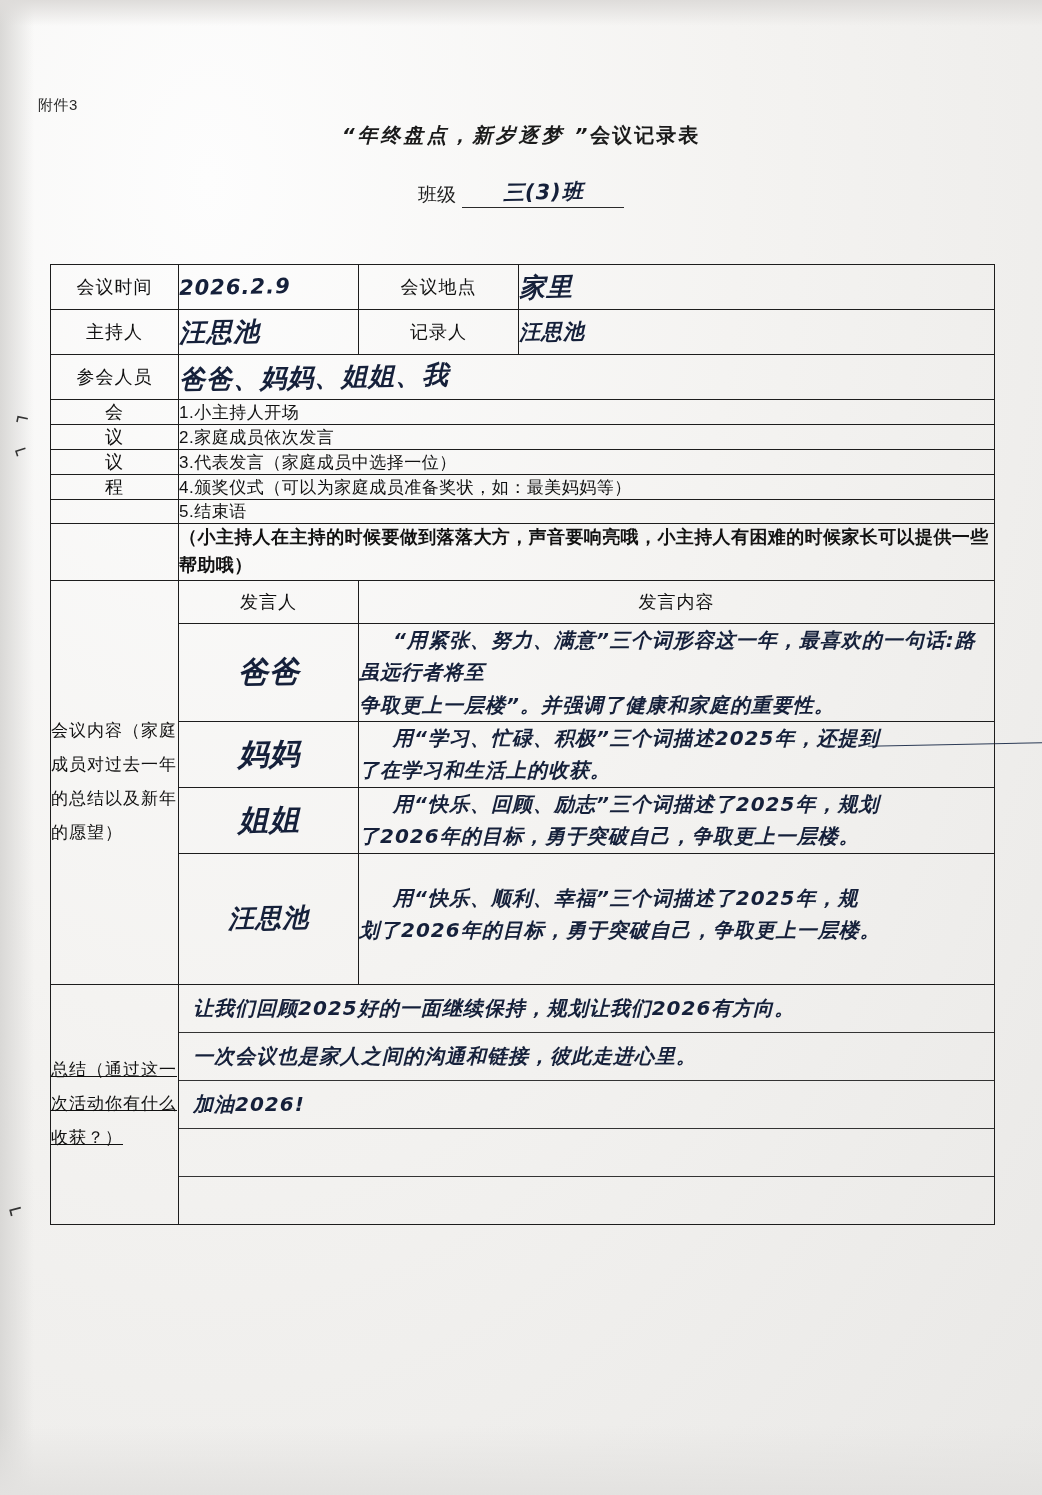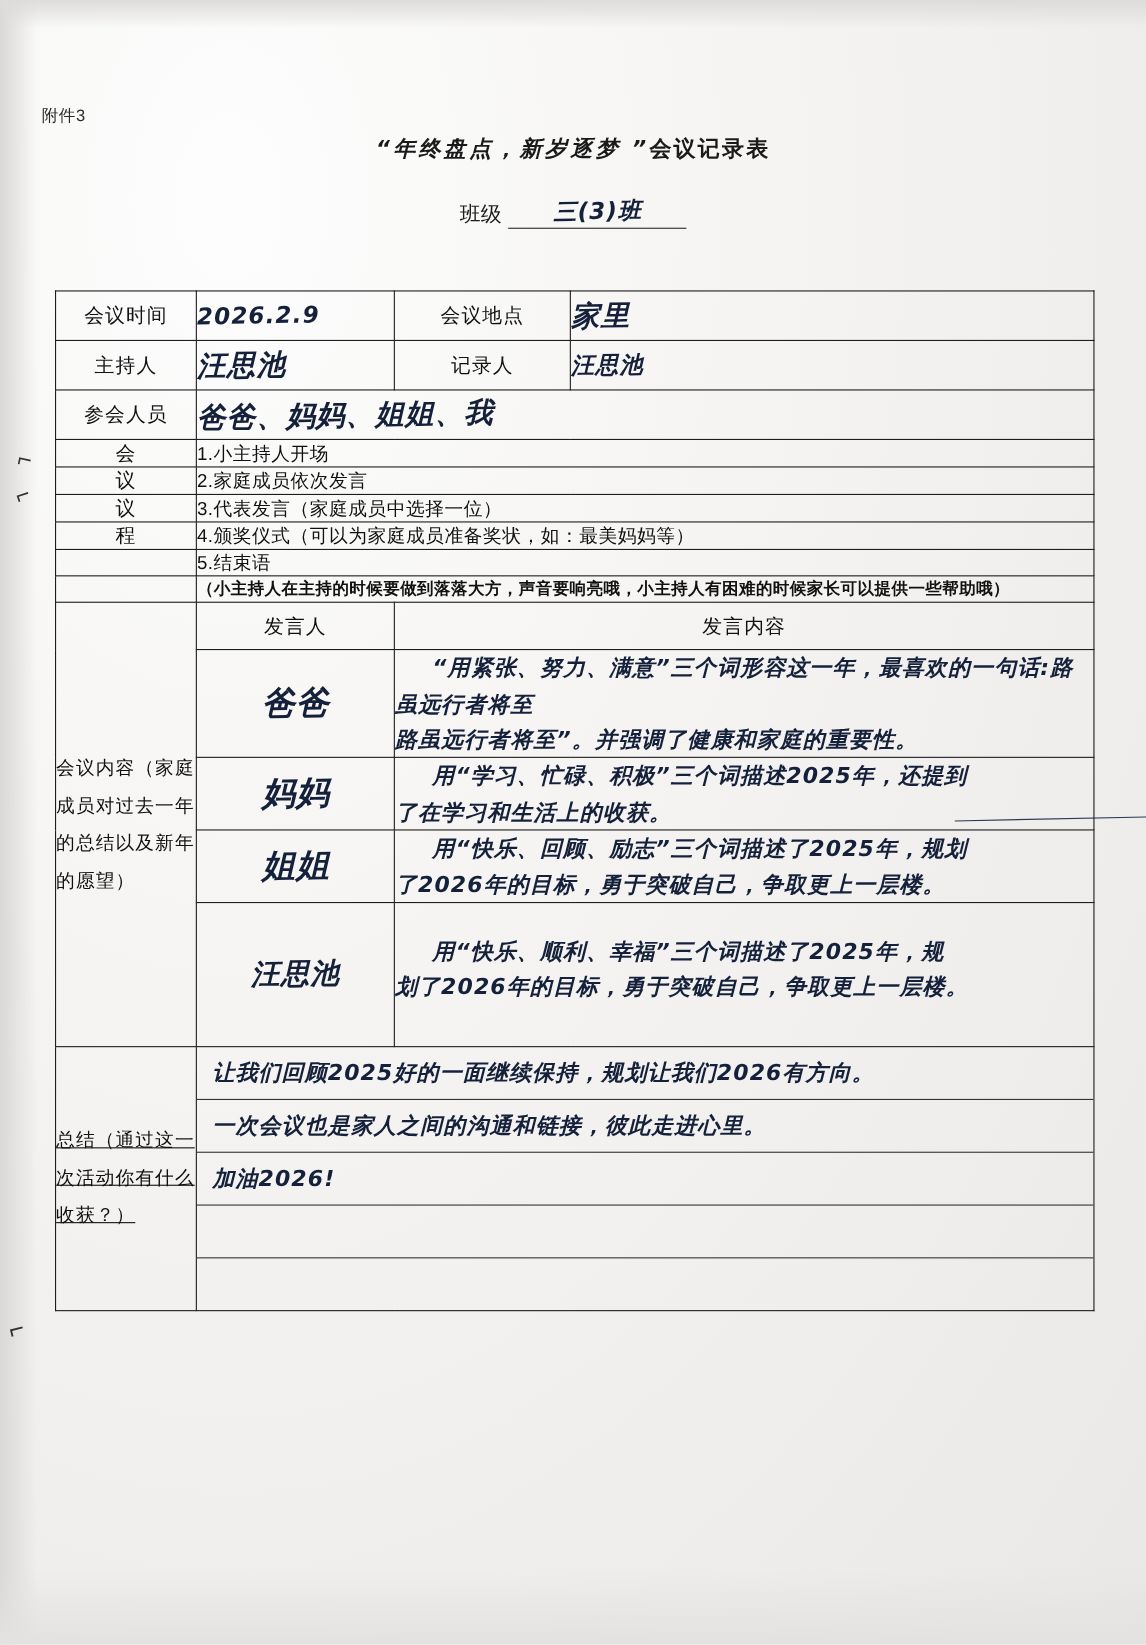--- a/index.html
+++ b/index.html
@@ -101,21 +101,21 @@
   }
   .c-val{padding-left:14px;}
 
   .agenda-char{
     text-align:center;font-size:18px;letter-spacing:1px;
   }
   .agenda-line{
     font-size:17px;padding:9px 0 9px 16px;letter-spacing:.5px;
   }
   .agenda-note{
-    font-size:15px;padding:6px 14px 10px 18px;line-height:1.55;
+    font-size:18px;padding:6px 14px 10px 18px;line-height:1.55;
     font-weight:bold;letter-spacing:.4px;
   }
 
   .col-head{
     text-align:center;font-size:18px;height:42px;letter-spacing:1px;
   }
   .side-label{
     font-size:17px;line-height:2.0;padding:10px 10px 10px 12px;
     letter-spacing:1px;
     vertical-align:top;
@@ -245,21 +245,21 @@
     <tr>
       <td rowspan="5" class="side-label">会议内容（家庭成员对过去一年的总结以及新年的愿望）</td>
       <td class="col-head">发言人</td>
       <td class="col-head" colspan="2">发言内容</td>
     </tr>
 
     <tr>
       <td class="speaker"><span class="hw xl">爸爸</span></td>
       <td class="content-cell" colspan="2">
         <span class="ln hw sm norot"><span class="indent"></span><span>“用紧张、努力、满意”三个词形容这一年，最喜欢的一句话:路虽远行者将至</span></span>
-        <span class="ln hw sm norot">路虽远行者将至”。并强调了健康和家庭的重要性。</span>
+        <span class="ln hw sm norot">争取更上一层楼”。并强调了健康和家庭的重要性。</span>
       </td>
     </tr>
 
     <tr>
       <td class="speaker"><span class="hw xl">妈妈</span></td>
       <td class="content-cell" colspan="2">
         <span class="ln hw sm norot"><span class="indent"></span><span>用“学习、忙碌、积极”三个词描述2025年，还提到</span></span>
         <span class="ln hw sm norot">了在学习和生活上的收获。</span>
       </td>
     </tr>

